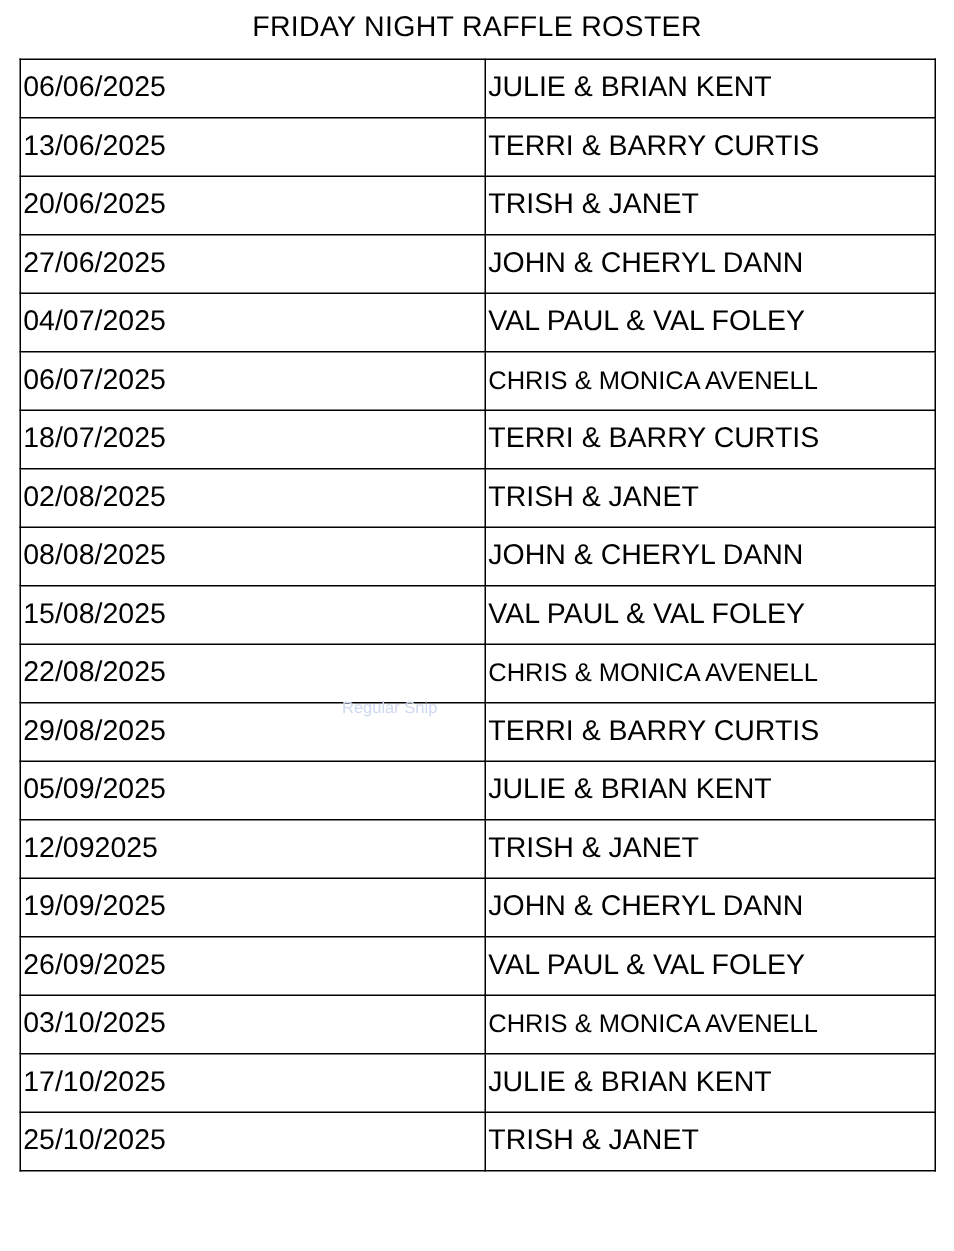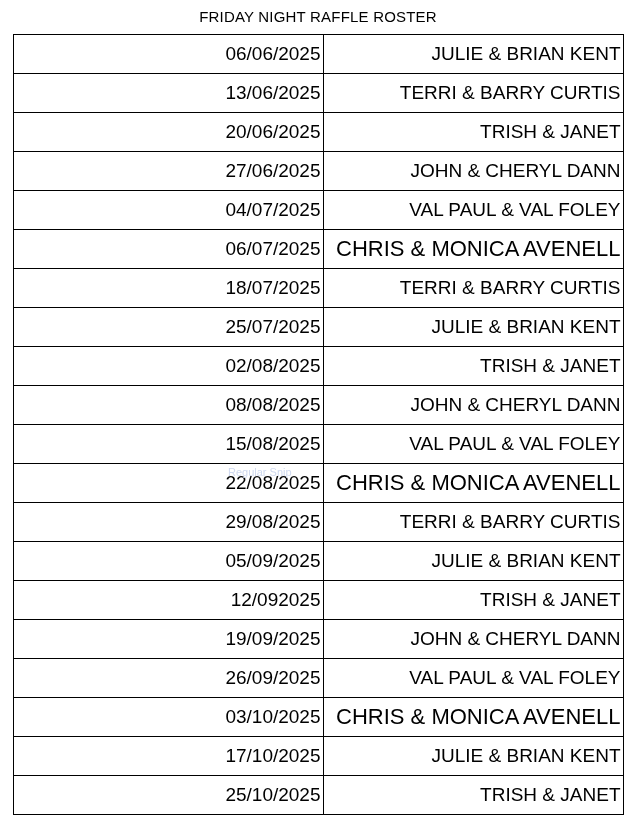--- a/index.html
+++ b/index.html
@@ -16,53 +16,53 @@
     overflow: hidden;
   }
   .page {
     width: 636px;
     height: 834px;
     position: relative;
     box-sizing: border-box;
   }
   .title {
     text-align: center;
-    font-size: 15px;
+    font-size: 19px;
     font-weight: normal;
     letter-spacing: 0.2px;
     padding-top: 8px;
     padding-bottom: 9px;
     white-space: nowrap;
   }
   table.roster {
     border-collapse: collapse;
     width: 600px;
     margin: 0 auto;
     table-layout: fixed;
   }
   table.roster td {
     border: 1px solid #000000;
     height: 38px;
-    text-align: right;
+    text-align: left;
     vertical-align: middle;
     padding: 0 2px;
     white-space: nowrap;
     overflow: hidden;
     margin-left: 48px;
   }
   td.date-cell {
     width: 305px;
     font-size: 19px;
   }
   td.name-cell {
     width: 295px;
     font-size: 19px;
   }
   td.name-cell.long {
-    font-size: 22px;
+    font-size: 17px;
   }
   .watermark {
     position: absolute;
     left: 228px;
     top: 466px;
     font-size: 11px;
     color: #cfd9ef;
     font-family: "Liberation Sans", sans-serif;
     pointer-events: none;
     user-select: none;
@@ -97,24 +97,20 @@
           <td class="date-cell">04/07/2025</td>
           <td class="name-cell">VAL PAUL &amp; VAL FOLEY</td>
         </tr>
         <tr>
           <td class="date-cell">06/07/2025</td>
           <td class="name-cell long">CHRIS &amp; MONICA AVENELL</td>
         </tr>
         <tr>
           <td class="date-cell">18/07/2025</td>
           <td class="name-cell">TERRI &amp; BARRY CURTIS</td>
-        </tr>
-        <tr>
-          <td class="date-cell">25/07/2025</td>
-          <td class="name-cell">JULIE &amp; BRIAN KENT</td>
         </tr>
         <tr>
           <td class="date-cell">02/08/2025</td>
           <td class="name-cell">TRISH &amp; JANET</td>
         </tr>
         <tr>
           <td class="date-cell">08/08/2025</td>
           <td class="name-cell">JOHN &amp; CHERYL DANN</td>
         </tr>
         <tr>

